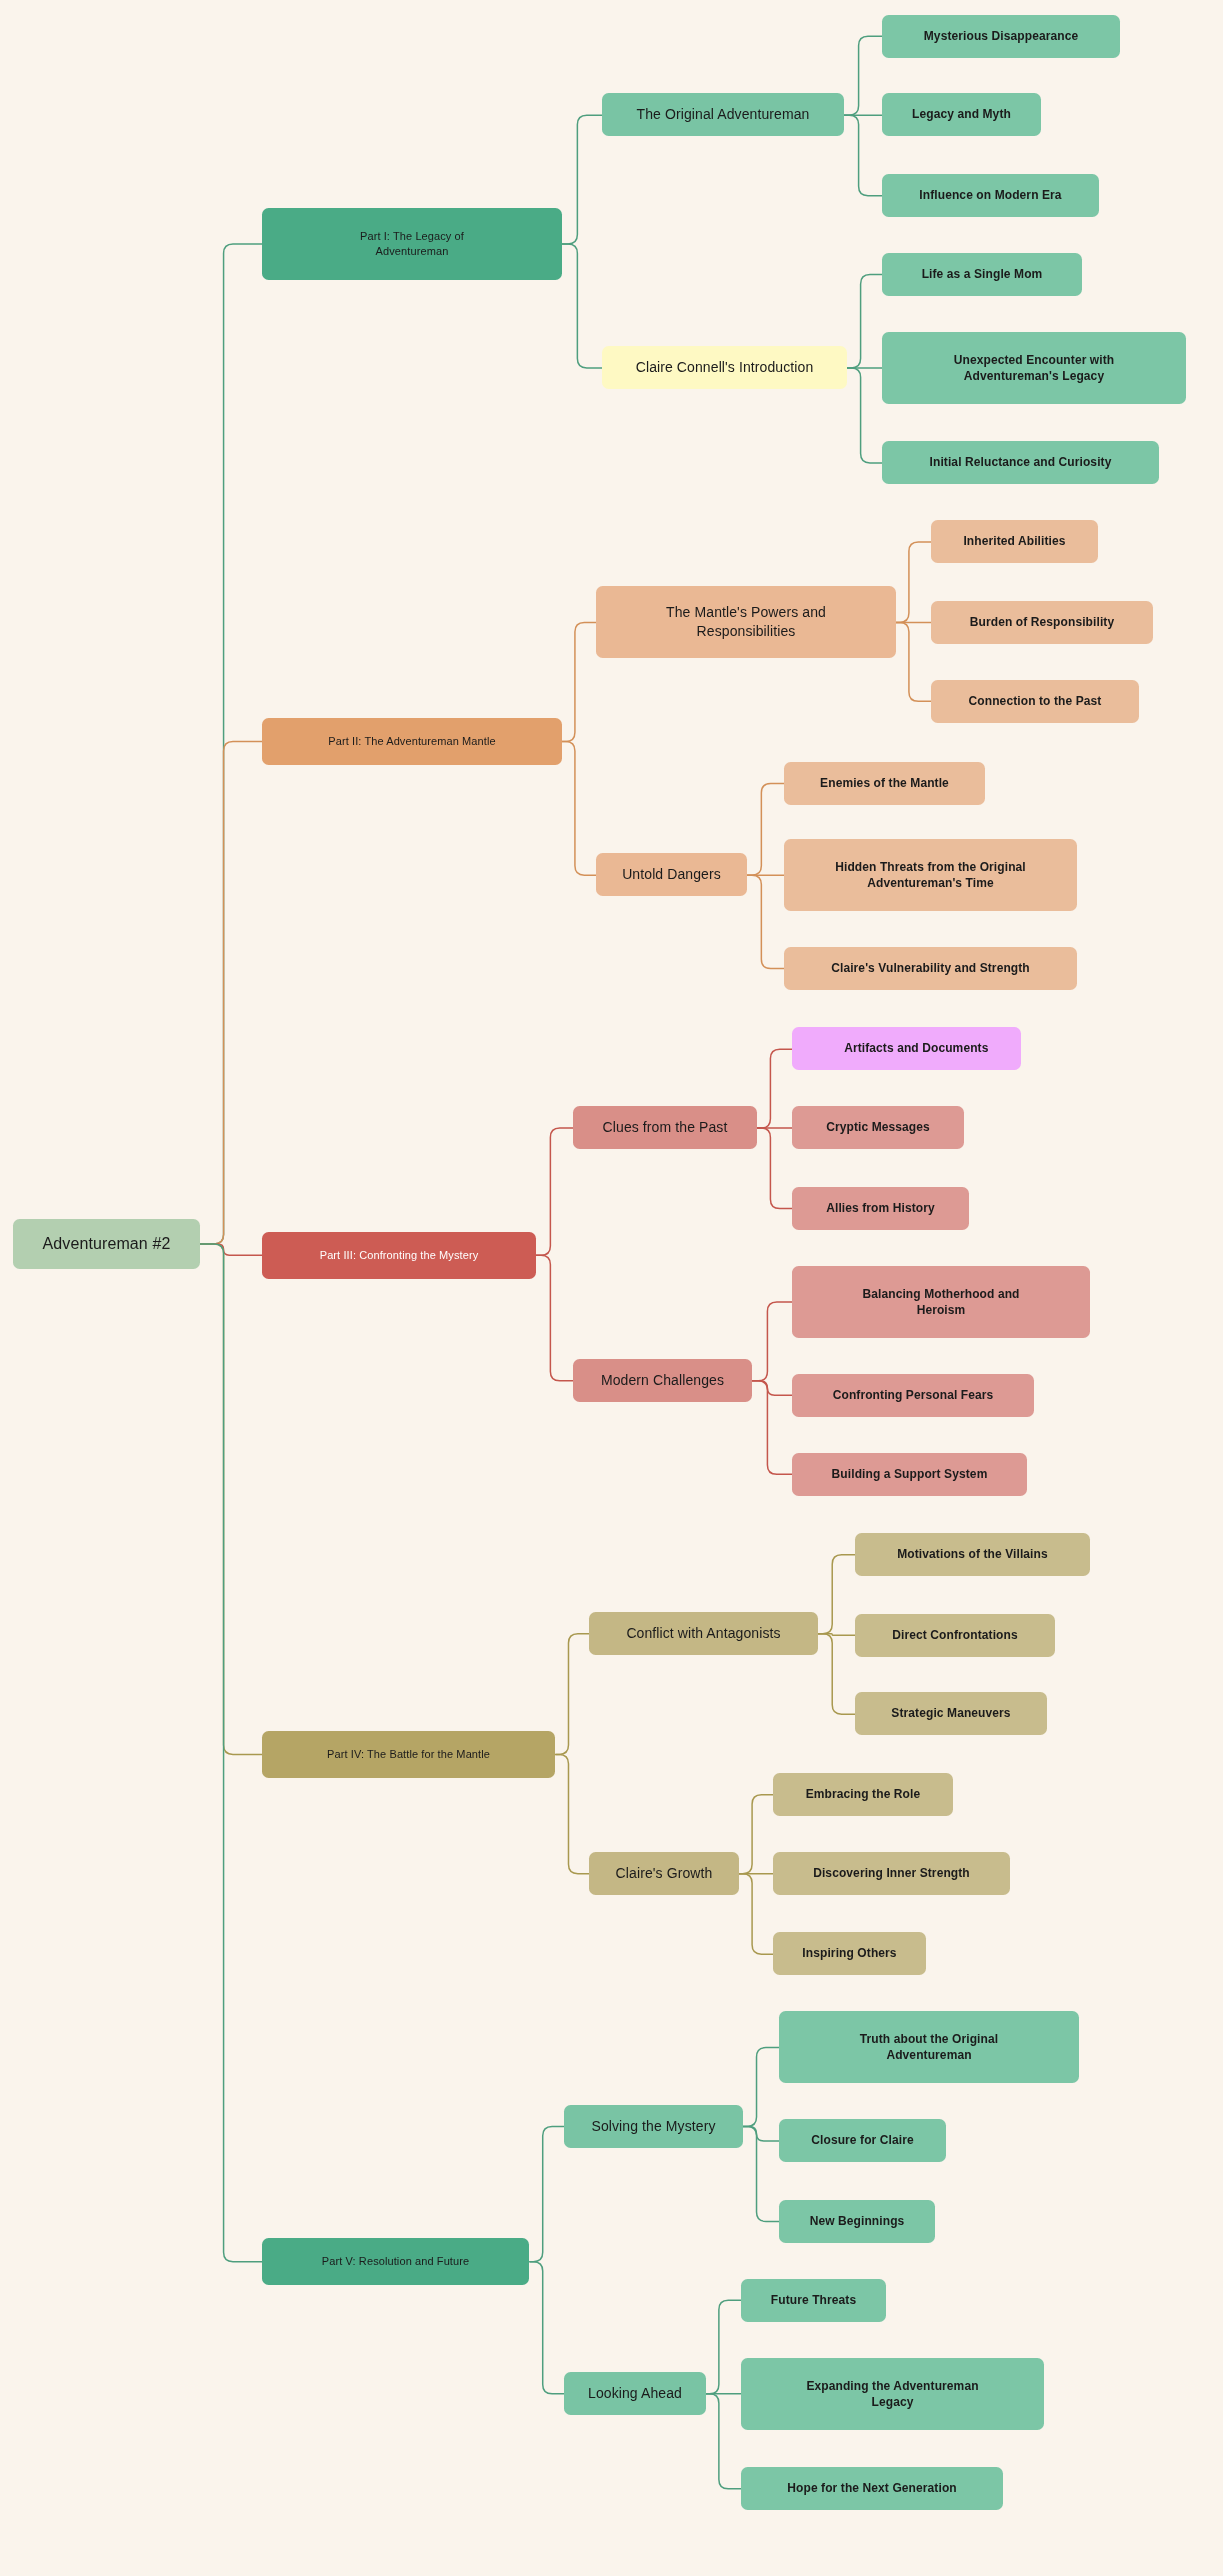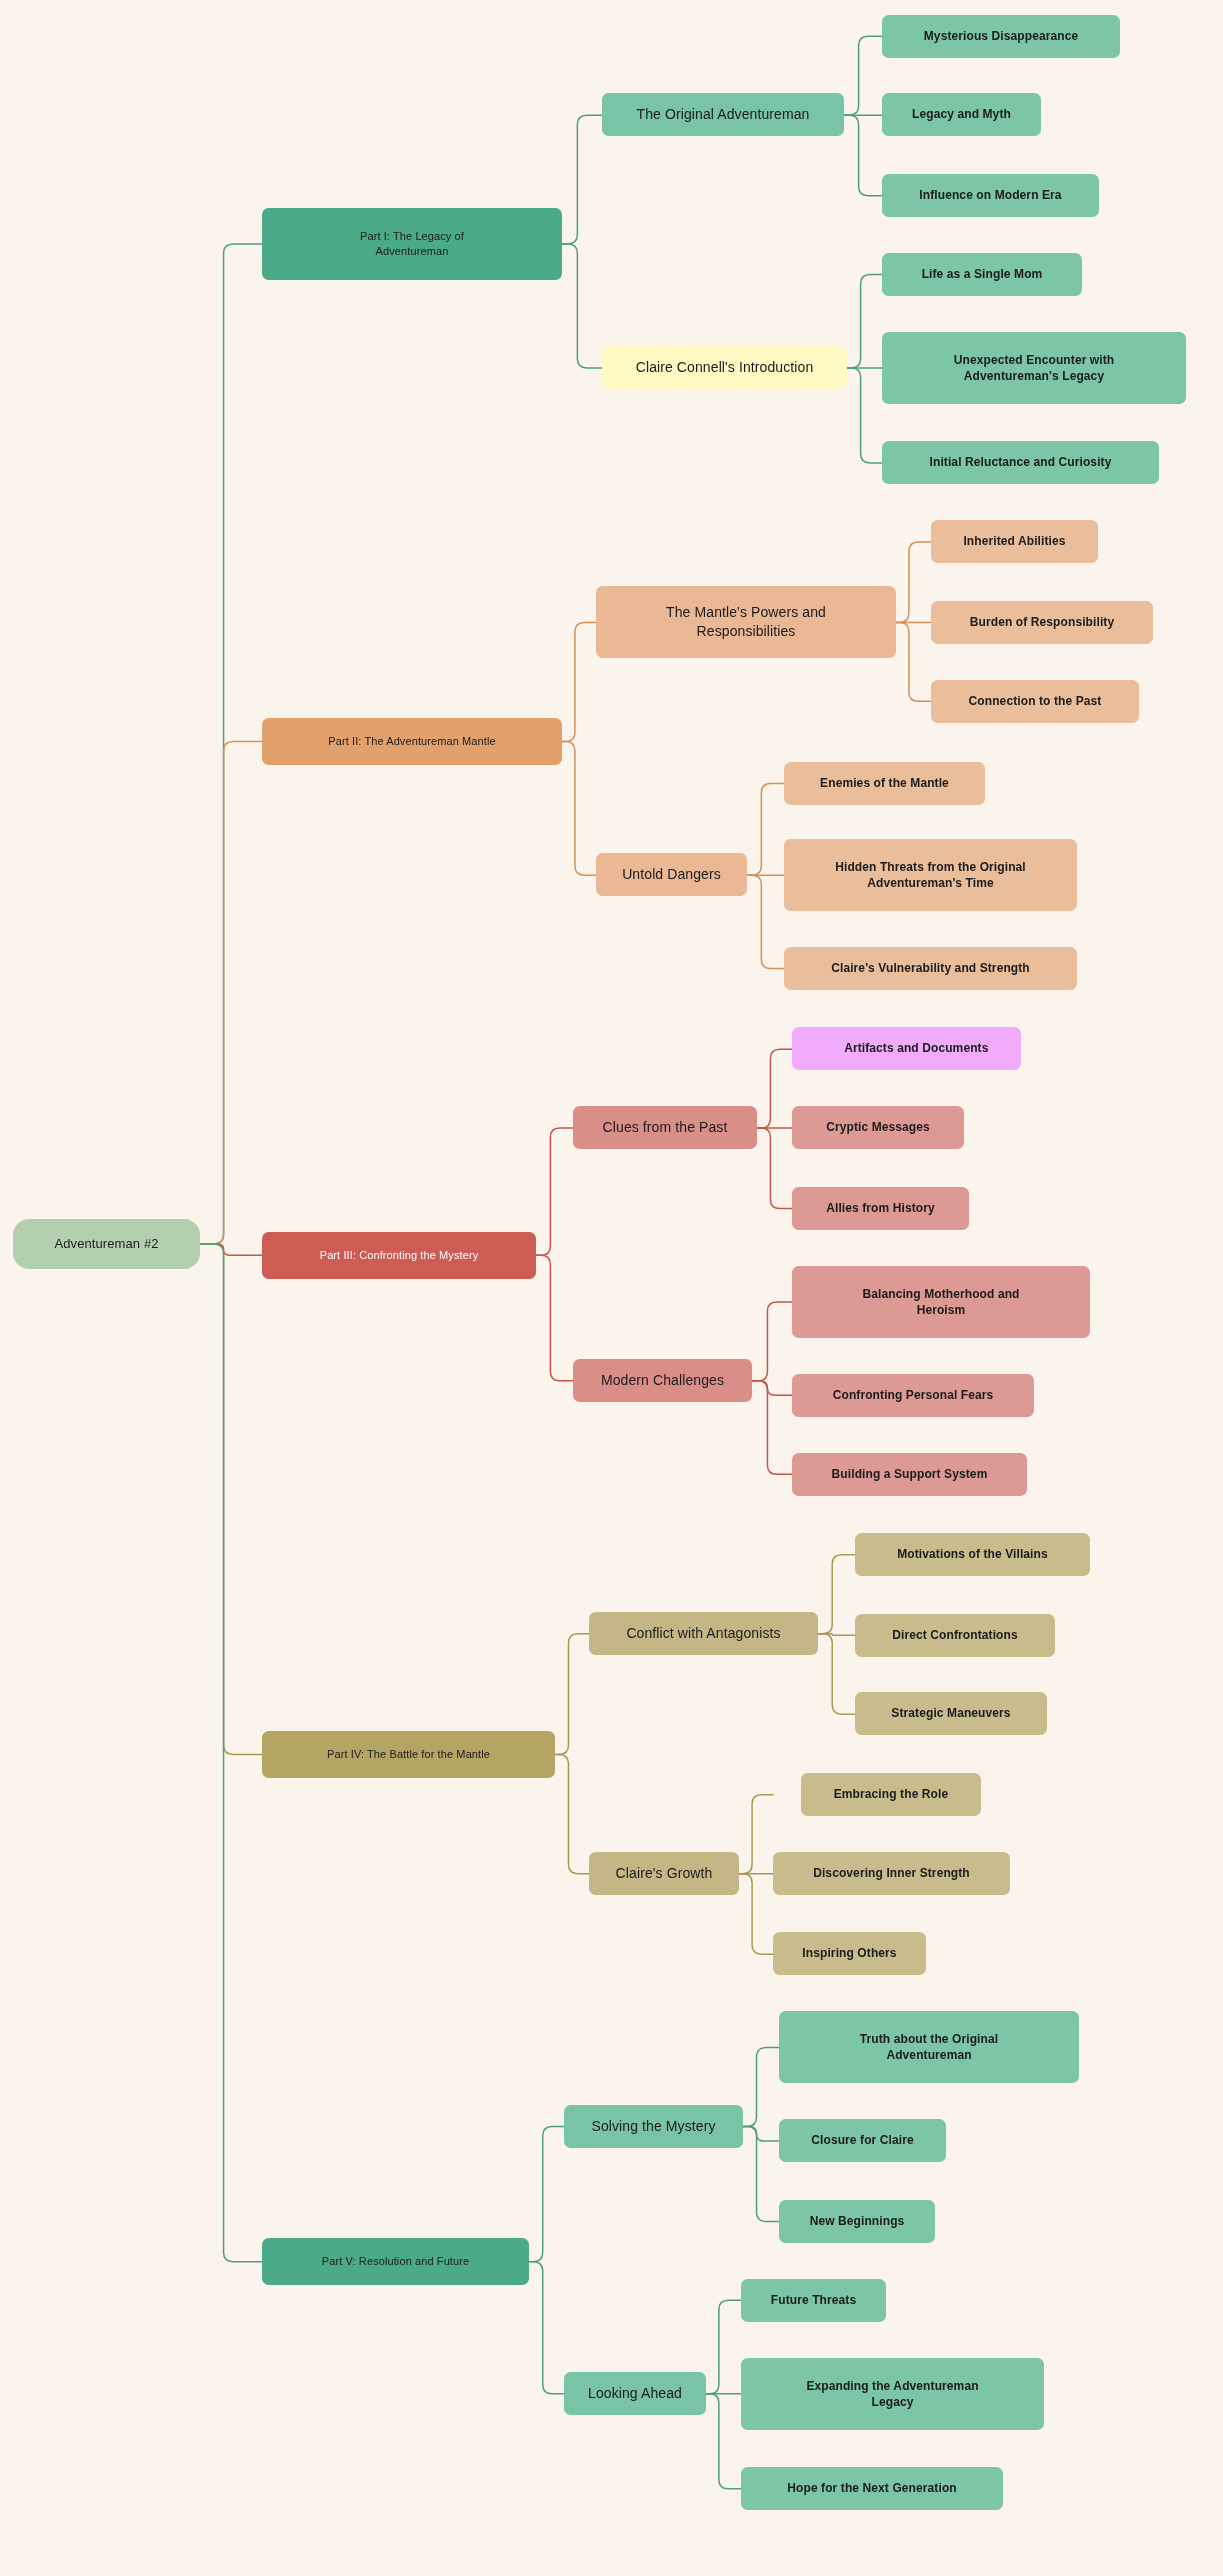--- a/index.html
+++ b/index.html
@@ -38,22 +38,21 @@
     text-align: center;
     border-radius: 6.6px;
     line-height: 1.35;
     padding: 3.7px 9.4px;
     color: #1b1b1b;
     font-size: 12.6px;
     letter-spacing: 0.1px;
     white-space: pre-line;
   }
   .node.root {
-    font-size: 13px;
-    border-radius: 16px;
+    font-size: 16px;
   }
   .node.branch {
     font-size: 11px;
   }
   .node.sub {
     font-size: 14px;
   }
   .node.leaf {
     font-size: 12px;
     font-weight: bold;
@@ -144,21 +143,21 @@
       <div class="node leaf" style="left: 792px; top: 1266px; width: 298px; height: 72px; background: rgb(221, 154, 148);">Balancing Motherhood and
 Heroism</div>
       <div class="node leaf" style="left: 792px; top: 1374px; width: 242px; height: 43px; background: rgb(221, 154, 148);">Confronting Personal Fears</div>
       <div class="node leaf" style="left: 792px; top: 1453px; width: 235px; height: 43px; background: rgb(221, 154, 148);">Building a Support System</div>
       <div class="node branch" style="left: 262px; top: 1731px; width: 293px; height: 47px; background: rgb(181, 165, 101);">Part IV: The Battle for the Mantle</div>
       <div class="node sub" style="left: 589px; top: 1612px; width: 229px; height: 43px; background: rgb(196, 183, 133);">Conflict with Antagonists</div>
       <div class="node leaf" style="left: 855px; top: 1533px; width: 235px; height: 43px; background: rgb(200, 188, 141);">Motivations of the Villains</div>
       <div class="node leaf" style="left: 855px; top: 1614px; width: 200px; height: 43px; background: rgb(200, 188, 141);">Direct Confrontations</div>
       <div class="node leaf" style="left: 855px; top: 1692px; width: 192px; height: 43px; background: rgb(200, 188, 141);">Strategic Maneuvers</div>
       <div class="node sub" style="left: 589px; top: 1852px; width: 150px; height: 43px; background: rgb(196, 183, 133);">Claire's Growth</div>
-      <div class="node leaf" style="left: 773px; top: 1773px; width: 180px; height: 43px; background: rgb(200, 188, 141); margin-left: 28px;">Embracing the Role</div>
+      <div class="node leaf" style="left: 773px; top: 1773px; width: 180px; height: 43px; background: rgb(200, 188, 141);">Embracing the Role</div>
       <div class="node leaf" style="left: 773px; top: 1852px; width: 237px; height: 43px; background: rgb(200, 188, 141);">Discovering Inner Strength</div>
       <div class="node leaf" style="left: 773px; top: 1932px; width: 153px; height: 43px; background: rgb(200, 188, 141);">Inspiring Others</div>
       <div class="node branch" style="left: 262px; top: 2238px; width: 267px; height: 47px; background: rgb(74, 171, 134);">Part V: Resolution and Future</div>
       <div class="node sub" style="left: 564px; top: 2105px; width: 179px; height: 43px; background: rgb(121, 196, 164);">Solving the Mystery</div>
       <div class="node leaf" style="left: 779px; top: 2011px; width: 300px; height: 72px; background: rgb(124, 198, 166);">Truth about the Original
 Adventureman</div>
       <div class="node leaf" style="left: 779px; top: 2119px; width: 167px; height: 43px; background: rgb(124, 198, 166);">Closure for Claire</div>
       <div class="node leaf" style="left: 779px; top: 2200px; width: 156px; height: 43px; background: rgb(124, 198, 166);">New Beginnings</div>
       <div class="node sub" style="left: 564px; top: 2372px; width: 142px; height: 43px; background: rgb(121, 196, 164);">Looking Ahead</div>
       <div class="node leaf" style="left: 741px; top: 2279px; width: 145px; height: 43px; background: rgb(124, 198, 166);">Future Threats</div>

